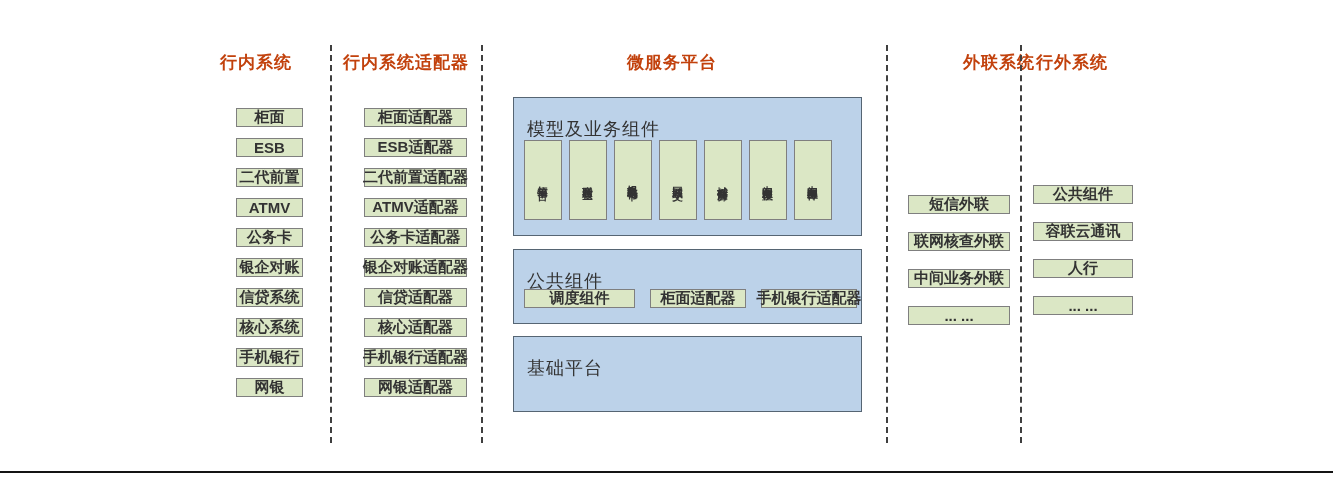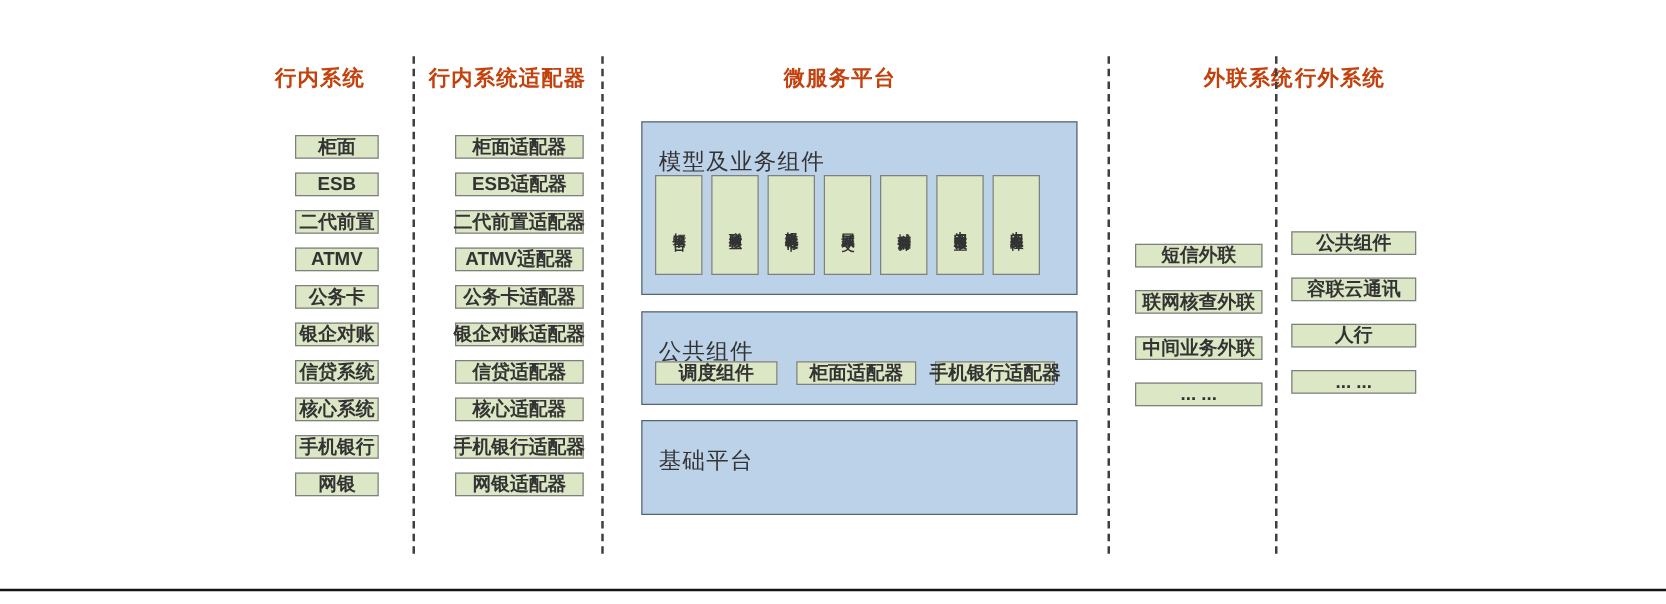--- a/index.html
+++ b/index.html
@@ -31,21 +31,21 @@
   }
   .vbox-row{position:absolute;left:10px;display:flex;gap:7px;}
   .vbox{
     box-sizing:border-box;width:38px;height:80px;background:#dbe7c5;border:1px solid #7f7f7f;
     display:flex;align-items:center;justify-content:center;
     writing-mode:vertical-rl;text-orientation:upright;
     font-size:10.5px;font-weight:bold;color:#333333;letter-spacing:1px;
   }
   .hbox-row{position:absolute;left:10px;display:flex;gap:15px;}
   .hbox-row .gbox{width:96px;}
-  .hbox-row .gbox.first{width:98px;}
+  .hbox-row .gbox.first{width:111px;}
   .bottom-rule{position:absolute;left:0;top:471px;width:1333px;height:2px;background:#141414;}
 </style>
 </head>
 <body>
 
 <div class="canvas">
 
   <div class="col-header" style="left:220px;width:100px">行内系统</div>
   <div class="col-header" style="left:343px;width:124px">行内系统适配器</div>
   <div class="col-header" style="left:627px;width:120px">微服务平台</div>

